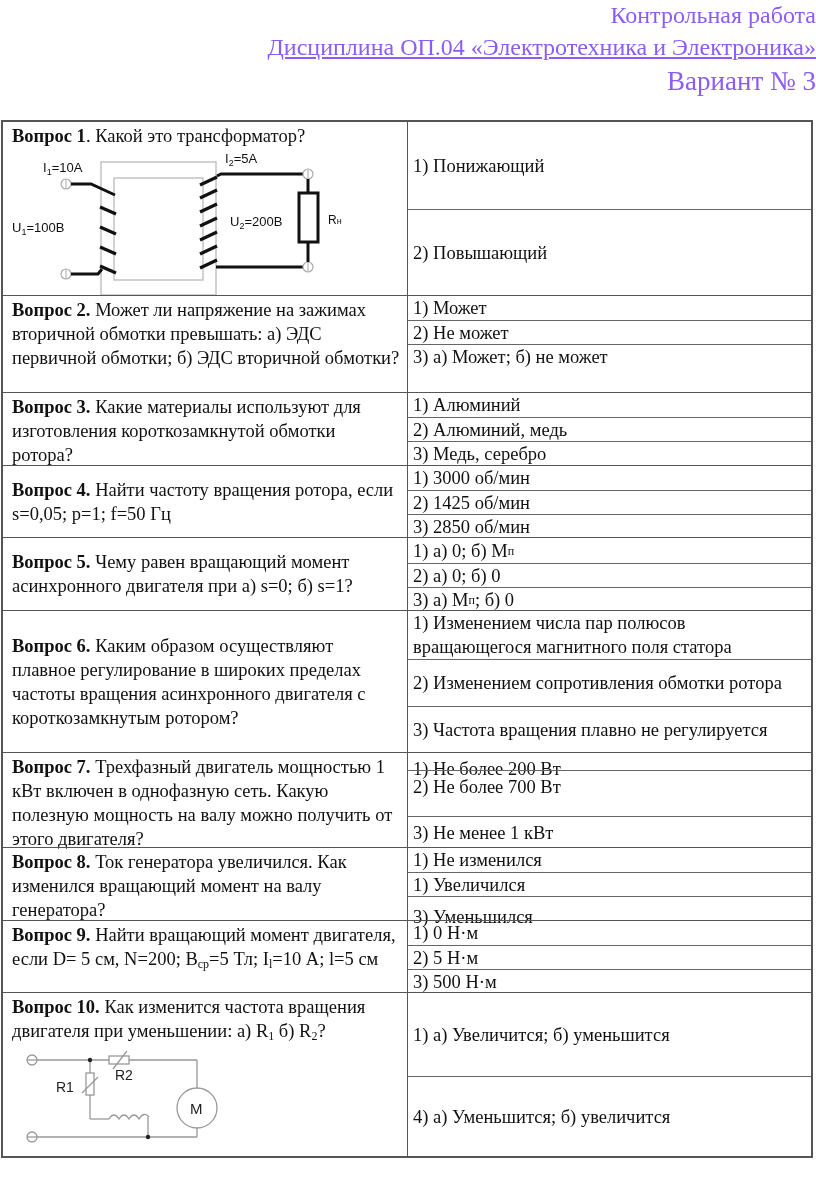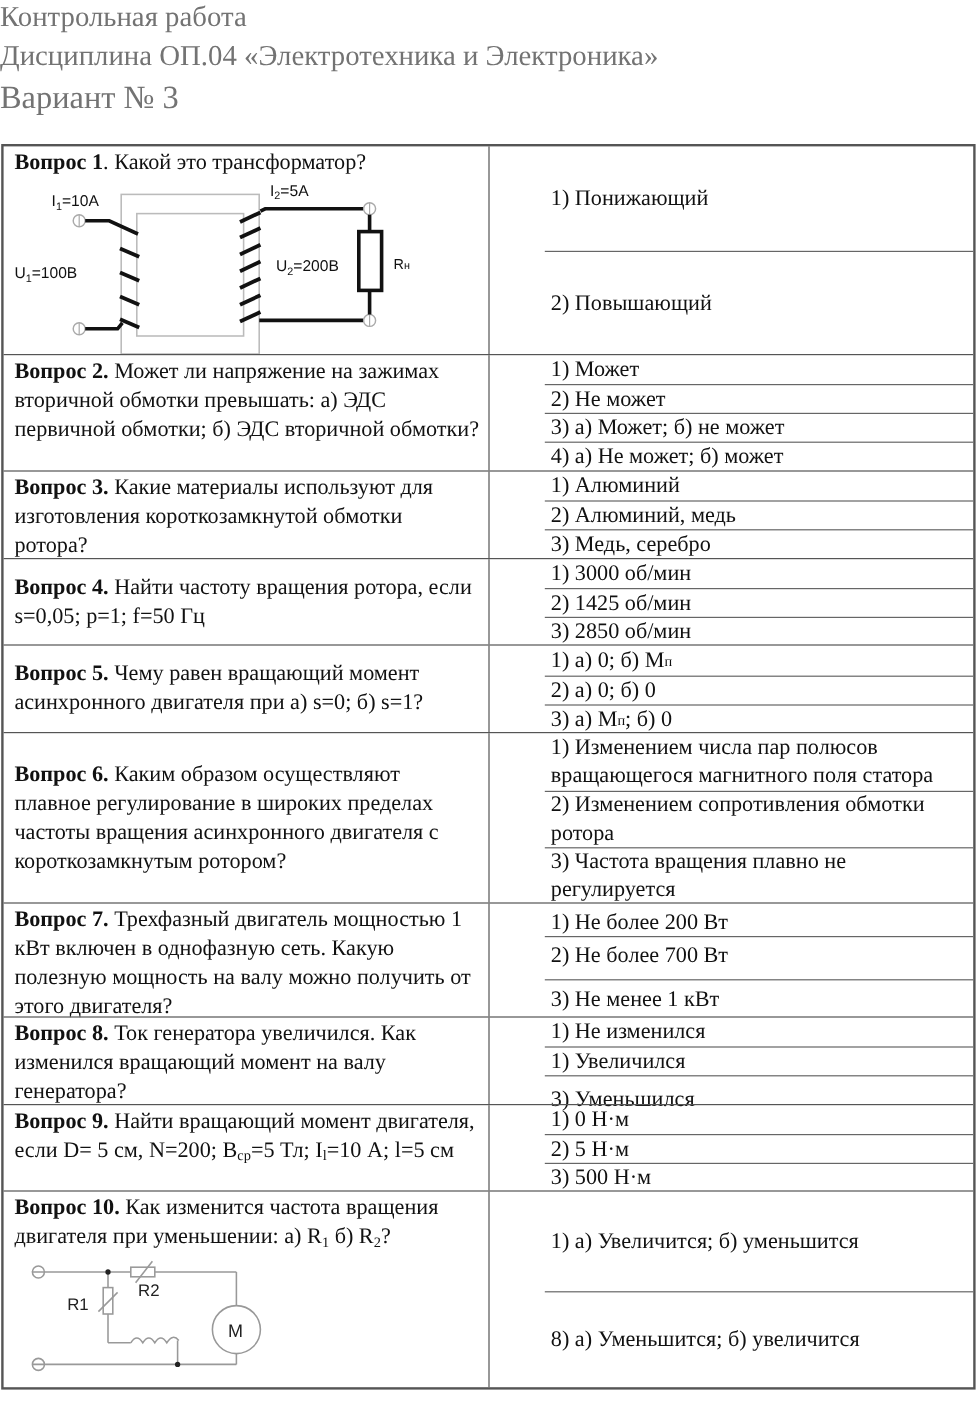--- a/index.html
+++ b/index.html
@@ -1,34 +1,34 @@
 <!DOCTYPE html>
 <html><head>
 <meta charset="utf-8">
 <style>
   html, body { margin: 0; padding: 0; background: #ffffff; }
   body { width: 816px; height: 1184px; position: relative; overflow: hidden;
          font-family: "Liberation Serif", "DejaVu Serif", serif; color: #111; }
-  .title { position: absolute; left: 0; width: 816px; text-align: left; color: #737373; }
+  .title { position: absolute; left: 0; width: 816px; text-align: right; color: #8b5cf6; }
   #t1 { top: 2px; font-size: 24px; }
-  #t2 { top: 34px; font-size: 24px; }
+  #t2 { top: 34px; font-size: 24px; text-decoration: underline; }
   #t3 { top: 66px; font-size: 27px; }
 
   .tbl { position: absolute; left: 1px; top: 120px; width: 812px; height: 1038px;
          border: 2px solid #555; box-sizing: border-box; }
   .row { position: absolute; left: 0; width: 808px; border-top: 1.5px solid #555; box-sizing: border-box; }
   .row.first { border-top: none; }
   .qcell { position: absolute; left: 0; top: 0; width: 405px; height: 100%;
            border-right: 1.5px solid #555; box-sizing: border-box;
            padding: 2px 6px 0 9px; font-size: 18.5px; line-height: 24px; }
   .qcell.vcenter { display: flex; align-items: center; padding-top: 0; }
   .acell { position: absolute; left: 405px; right: 0; top: 0; height: 100%; }
   .ans { position: absolute; left: 0; right: 0; box-sizing: border-box;
          padding: 0 6px 0 5px; font-size: 18.5px; line-height: 24px;
-         border-top: 1px solid #666; display: flex; align-items: center; margin-left: 46px; }
+         border-top: 1px solid #666; display: flex; align-items: center; }
   .ans.first { border-top: none; }
   b { font-weight: bold; }
   sub, .sub { font-size: 12px; vertical-align: -3px; }
   svg text { font-family: "Liberation Sans", "DejaVu Sans", sans-serif; }
 </style>
 </head>
 <body>
 
 <div class="title" id="t1">Контрольная работа</div>
 <div class="title" id="t2">Дисциплина ОП.04 «Электротехника и Электроника»</div>
@@ -102,21 +102,20 @@
   </div>
 
   <div class="row" style="top:173px;height:97px">
     <div class="qcell">
       <b>Вопрос 2.</b><span> Может ли напряжение на зажимах вторичной обмотки превышать: а) ЭДС первичной обмотки; б) ЭДС вторичной обмотки?</span>
     </div>
     <div class="acell">
       <div class="ans first" style="top:0;height:24px">1) Может</div>
       <div class="ans" style="top:24px;height:24px">2) Не может</div>
       <div class="ans" style="top:48px;height:24px">3) а) Может; б) не может</div>
-      <div class="ans" style="top:72px;height:25px">4) а) Не может; б) может</div>
     </div>
   </div>
 
   <div class="row" style="top:270px;height:73px">
     <div class="qcell">
       <b>Вопрос 3.</b><span> Какие материалы используют для изготовления короткозамкнутой обмотки ротора?</span>
     </div>
     <div class="acell">
       <div class="ans first" style="top:0;height:24px">1) Алюминий</div>
       <div class="ans" style="top:24px;height:24px">2) Алюминий, медь</div>
@@ -166,21 +165,21 @@
       <div class="ans" style="top:95px;height:47px">3) Частота вращения плавно не регулируется</div>
     </div>
   </div>
 
   <div class="row" style="top:630px;height:95px">
     <div class="qcell">
       <b>Вопрос 7.</b><span> Трехфазный двигатель мощностью 1 кВт включен в однофазную сеть. Какую полезную мощность на валу можно получить от этого двигателя?</span>
     </div>
     <div class="acell">
       <div class="ans first" style="top:0;height:31px">1) Не более 200 Вт</div>
-      <div class="ans" style="top:27px;height:32px">2) Не более 700 Вт</div>
+      <div class="ans" style="top:17px;height:32px">2) Не более 700 Вт</div>
       <div class="ans" style="top:63px;height:32px">3) Не менее 1 кВт</div>
     </div>
   </div>
 
   <div class="row" style="top:725px;height:73px">
     <div class="qcell">
       <b>Вопрос 8.</b><span> Ток генератора увеличился. Как изменился вращающий момент на валу генератора?</span>
     </div>
     <div class="acell">
       <div class="ans first" style="top:0;height:24px">1) Не изменился</div>
@@ -239,17 +238,17 @@
         </g>
         <circle cx="87" cy="1059" r="2.2" fill="#222"></circle>
         <circle cx="145" cy="1136" r="2.2" fill="#222"></circle>
         <text x="53" y="1091" font-size="14" fill="#222">R1</text>
         <text x="112" y="1079" font-size="14" fill="#222">R2</text>
         <text x="187" y="1113" font-size="15" fill="#222">M</text>
       </svg>
     </div>
     <div class="acell">
       <div class="ans first" style="top:0;height:83px">1) а) Увеличится; б) уменьшится</div>
-      <div class="ans" style="top:83px;height:81px">8) а) Уменьшится; б) увеличится</div>
+      <div class="ans" style="top:83px;height:81px">4) а) Уменьшится; б) увеличится</div>
     </div>
   </div>
 
 </div>
 
 </body></html>

